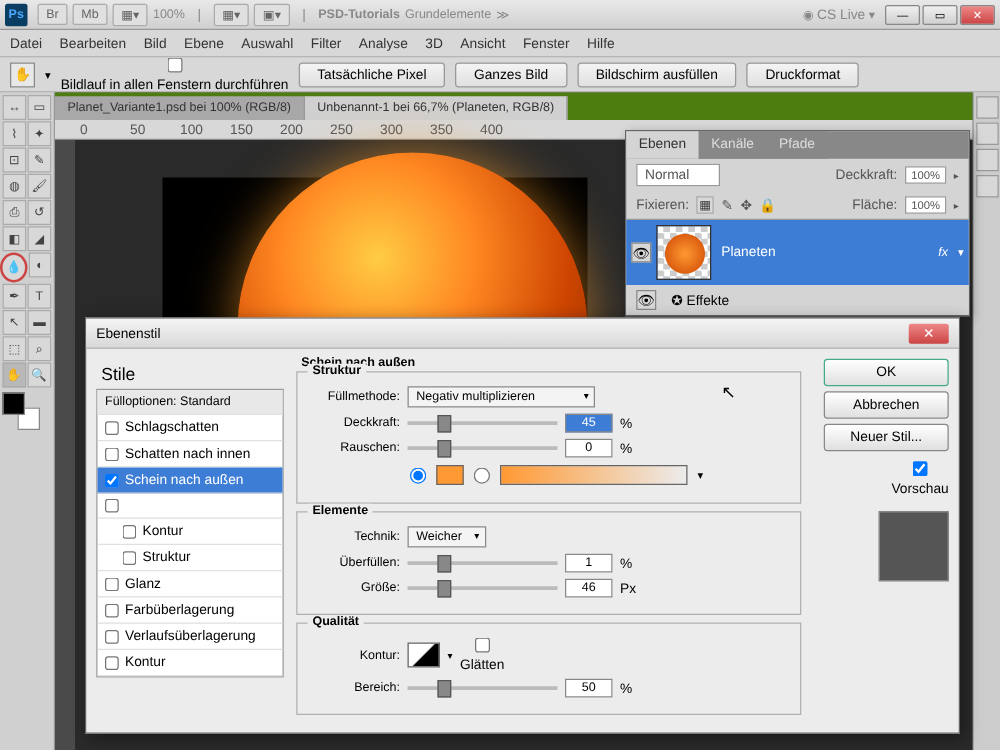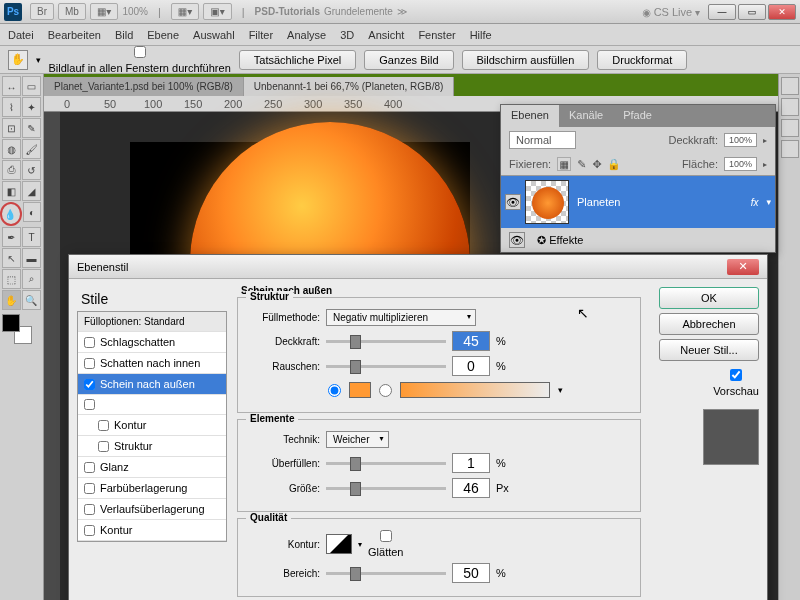--- a/index.html
+++ b/index.html
@@ -68,21 +68,21 @@
 .dlg-li.sel{background:#3d7dd6;color:#fff;}
 .dlg-li input{width:11px;height:11px;}
 .dlg-center{flex:1;}
 .fieldset{border:1px solid #b0b0b0;margin-bottom:6px;padding:6px 10px 8px;position:relative;}
 .fs-title{position:absolute;top:-7px;left:8px;background:#ececec;padding:0 4px;font-weight:bold;font-size:10px;}
 .fs-outer{border:none;padding:2px 0;}
 .field-row{display:flex;align-items:center;gap:6px;margin:5px 0;}
 .field-lbl{width:72px;text-align:right;font-size:10px;}
 .slider{flex:1;max-width:120px;height:3px;background:#bbb;position:relative;}
 .slider::after{content:"";position:absolute;width:9px;height:12px;background:#888;top:-5px;left:20%;border:1px solid #555;}
-.num-in{width:38px;padding:1px 3px;border:1px solid #888;background:#fff;text-align:center;font-size:14px;}
+.num-in{width:38px;padding:1px 3px;border:1px solid #888;background:#fff;text-align:center;font-size:10px;}
 .num-in.hl{background:#3d7dd6;color:#fff;}
 .radio-row{display:flex;align-items:center;gap:8px;margin:6px 0;}
 .color-sw{width:22px;height:16px;border:1px solid #666;}
 .grad-sw{width:150px;height:16px;background:linear-gradient(90deg,#ff9933,rgba(255,153,51,0));border:1px solid #666;}
 .dropdown{padding:2px 18px 2px 6px;border:1px solid #888;background:#f4f4f4;font-size:10px;position:relative;}
 .dropdown::after{content:"▾";position:absolute;right:4px;font-size:8px;}
 .dlg-right{width:108px;display:flex;flex-direction:column;gap:4px;align-items:flex-end;}
 .dlg-btn{width:100px;padding:4px;border:1px solid #888;background:linear-gradient(#fff,#e0e0e0);border-radius:3px;text-align:center;}
 .dlg-btn.primary{border:1px solid #4a8;}
 .preview-sw{width:56px;height:56px;background:#555;border:1px solid #888;margin-top:8px;}

